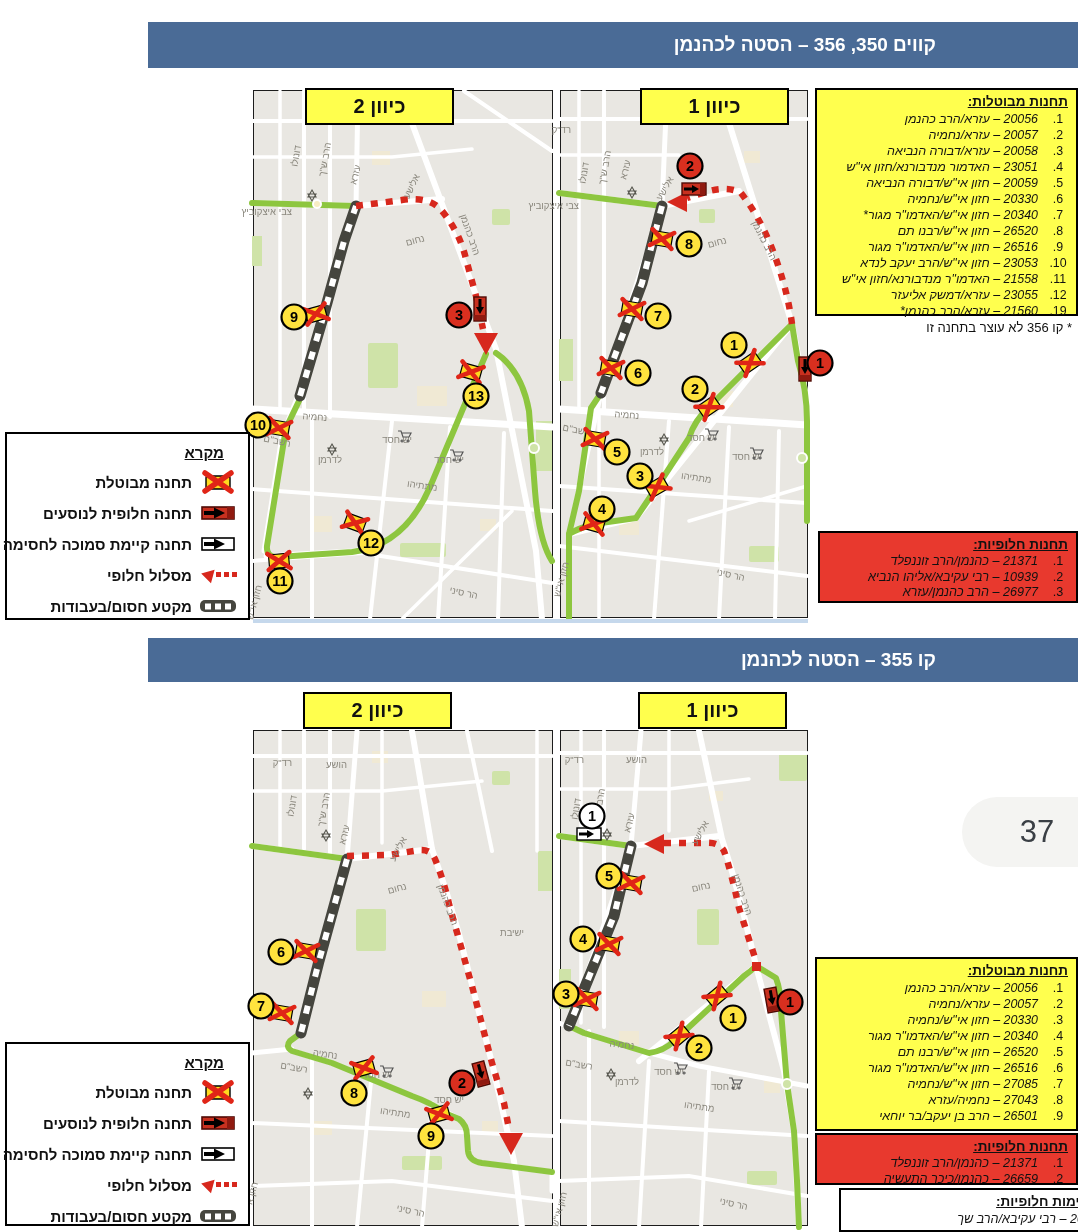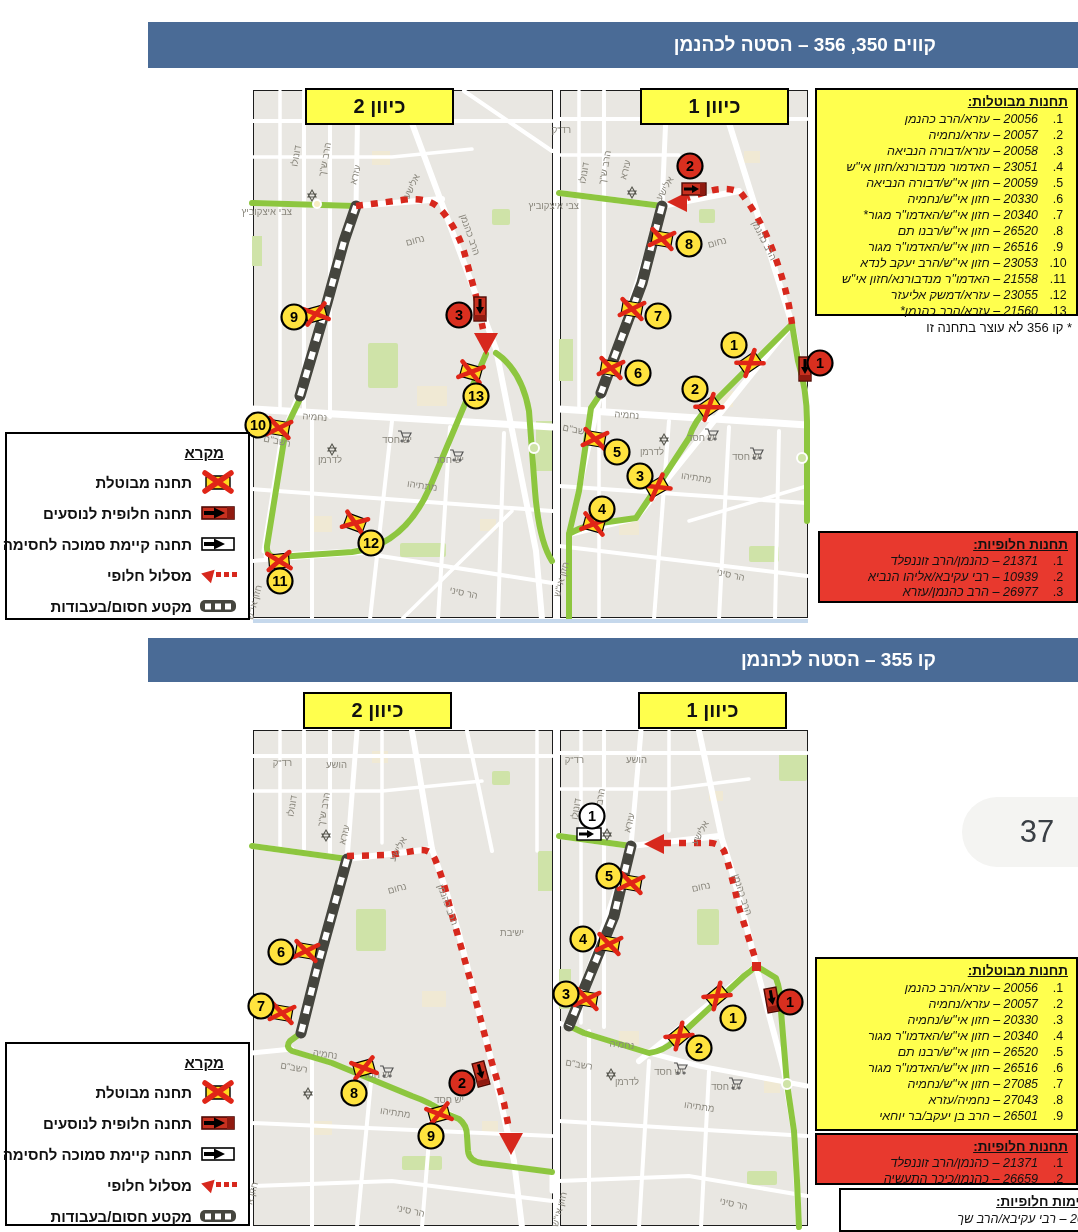--- a/index.html
+++ b/index.html
@@ -410,21 +410,21 @@
       </li>
     <li>
         <span class="n">11.</span>
         <span class="t">21558 – האדמו"ר מנדבורנא/חזון אי"ש</span>
       </li>
     <li>
         <span class="n">12.</span>
         <span class="t">23055 – עזרא/דמשק אליעזר</span>
       </li>
     <li>
-        <span class="n">13.</span>
+        <span class="n">19.</span>
         <span class="t">21560 – עזרא/הרב כהנמן*</span>
       </li>
   </ul>
 </div>
 
 <div class="abs note" style="left:800px;top:320px;width:272px;">
   <span>* קו 356 לא עוצר בתחנה זו</span>
 </div>
 
 <div class="abs infobox box-red" style="left:818px;top:531px;width:260px;height:72px;">

